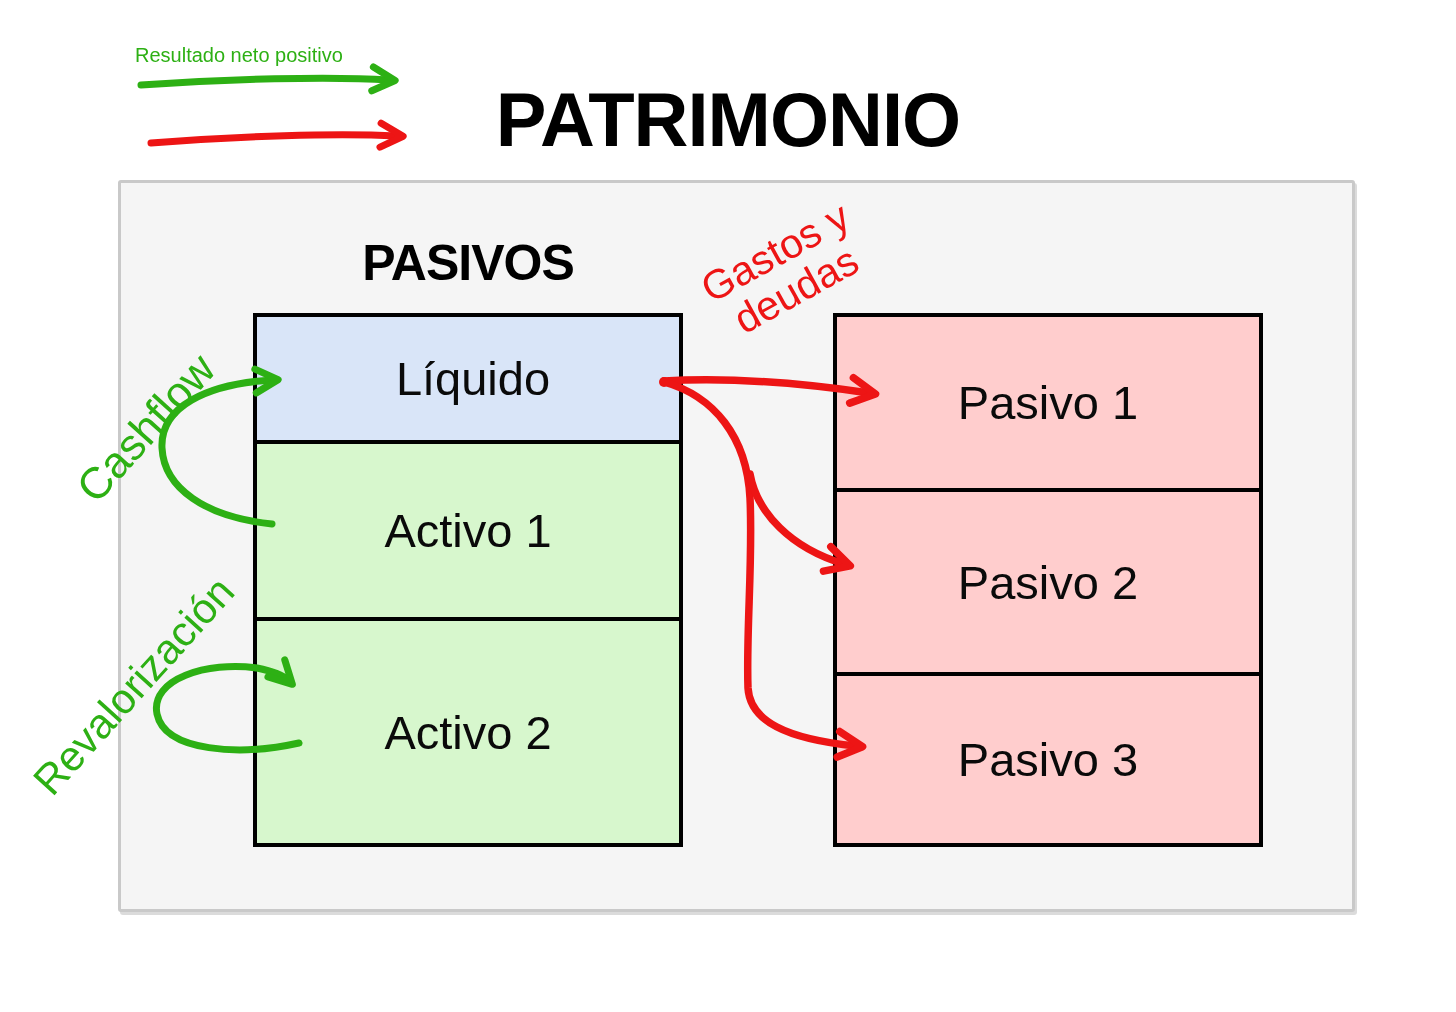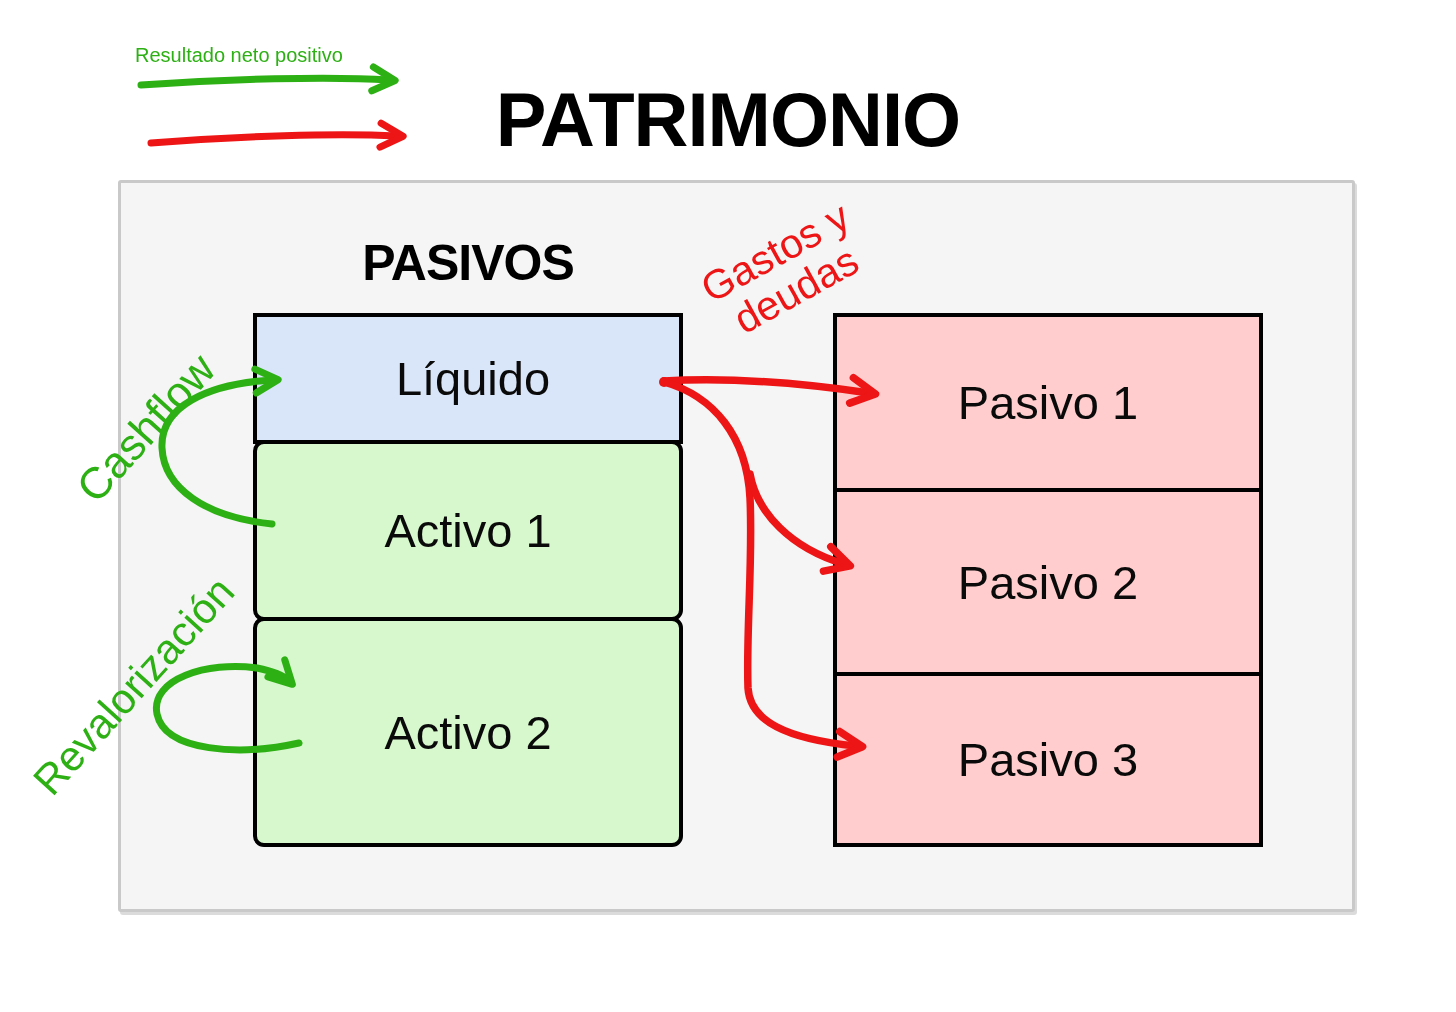--- a/index.html
+++ b/index.html
@@ -46,21 +46,21 @@
   }
   .heading-activos{left:253px;top:238px;}
   .heading-pasivos{left:833px;top:232px;}
   .box{
     position:absolute;box-sizing:border-box;
     border:4px solid var(--box-border);
     display:flex;align-items:center;justify-content:center;
   }
   .box-label{font-size:47px;line-height:1;color:#0a0a0a;white-space:nowrap;}
   .box-liquid{background:var(--liquid-fill);padding-left:10px;}
-  .box-asset{background:var(--asset-fill);border-radius:11px;}
+  .box-asset{background:var(--asset-fill);}
   .box-liability{background:var(--liability-fill);}
   .b-liq{left:253px;top:313px;width:430px;height:131px;}
   .b-a1{left:253px;top:440px;width:430px;height:181px;}
   .b-a2{left:253px;top:617px;width:430px;height:230px;}
   .b-p1{left:833px;top:313px;width:430px;height:179px;align-items:center;}
   .b-p2{left:833px;top:488px;width:430px;height:188px;}
   .b-p3{left:833px;top:672px;width:430px;height:175px;}
   
   .annotation{position:absolute;white-space:nowrap;line-height:1;}
   .ann-cashflow{

